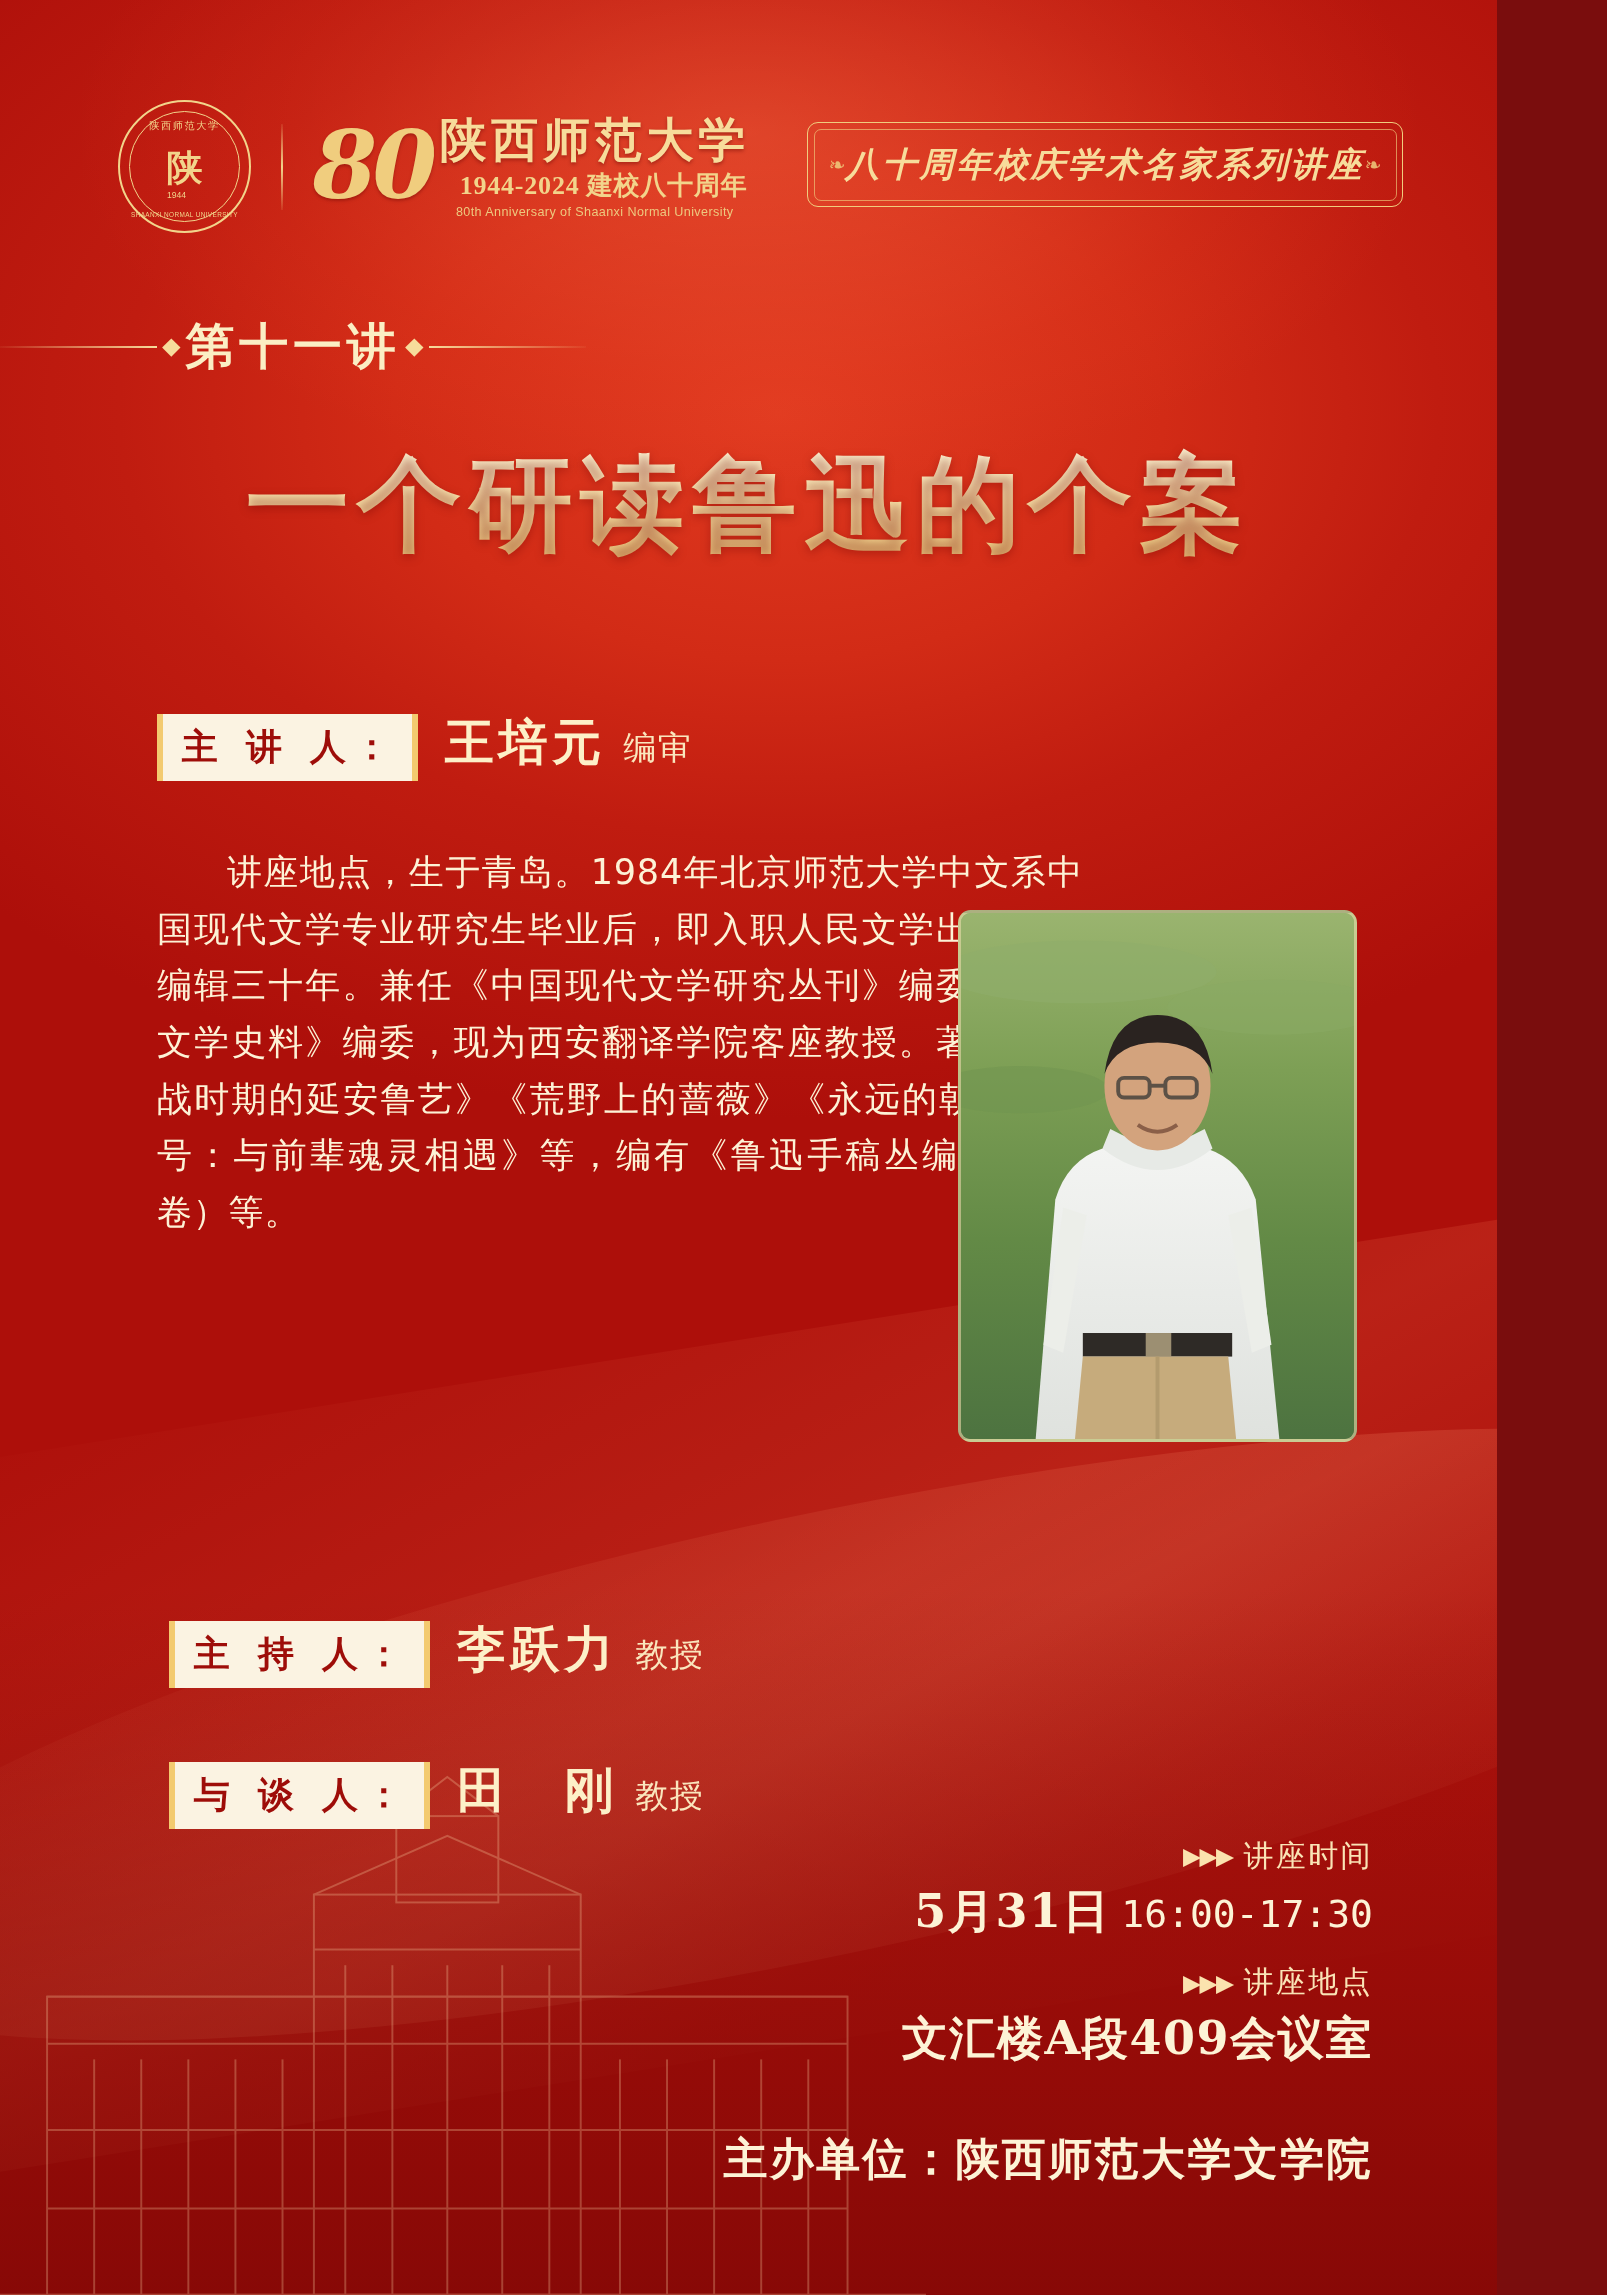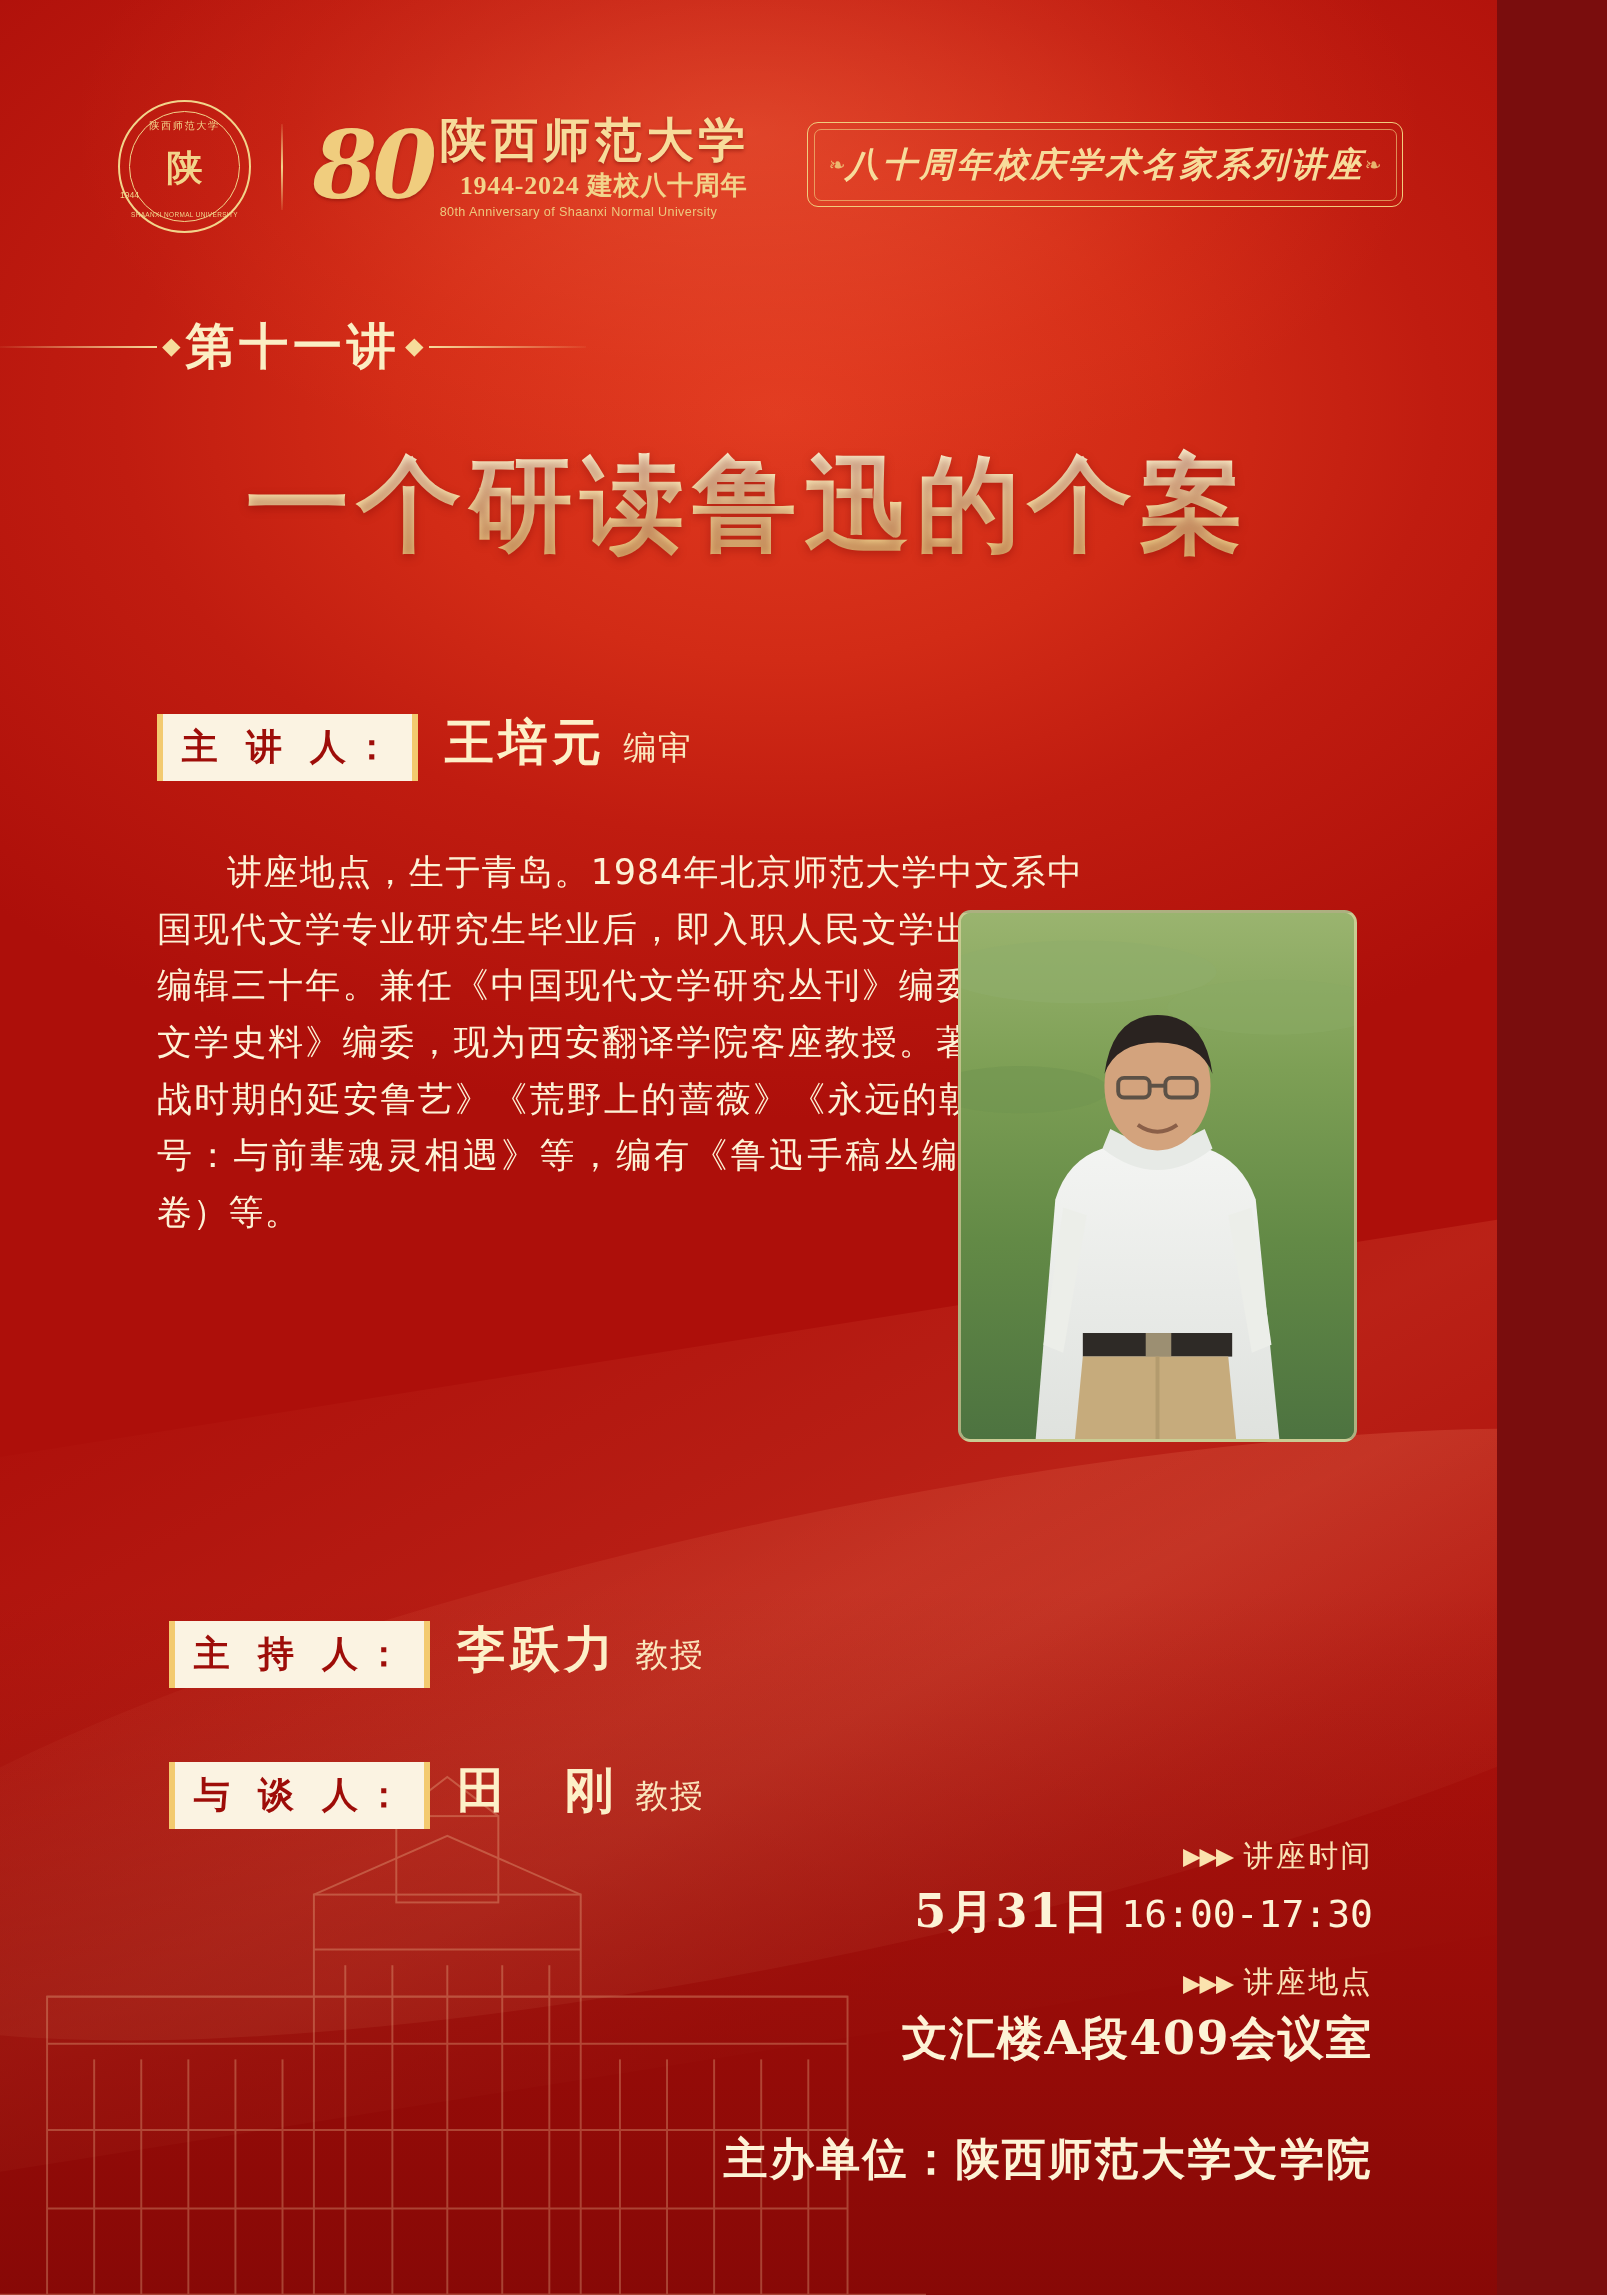--- a/index.html
+++ b/index.html
@@ -116,20 +116,21 @@
     left: 0; right: 0;
     text-align: center;
     color: #f2d48b;
     font-size: 10.2px;
     letter-spacing: 1.6px;
   }
   .seal .seal-year {
     position: absolute;
     bottom: 31px;
     left: 0; right: 16px;
+    text-align: center;
     color: #f2d48b;
     font-size: 8.6px;
   }
   .seal .seal-en {
     position: absolute;
     bottom: 12.6px;
     left: 0; right: 0;
     text-align: center;
     color: #f2d48b;
     font-size: 7px;
@@ -169,20 +170,21 @@
     color: #f2d48b;
     letter-spacing: 0.8px;
     margin-top: 6.3px;
     margin-left: 20px;
   }
   .uni-en {
     font-size: 12.6px;
     color: #edc97f;
     letter-spacing: 0.4px;
     margin-top: 5.5px;
+    text-align: center;
   }
 
   .ribbon {
     position: absolute;
     right: 94px;
     top: 22px;
     width: 596px;
     height: 85px;
     border: 1.6px solid #f0cd7e;
     border-radius: 11px;

